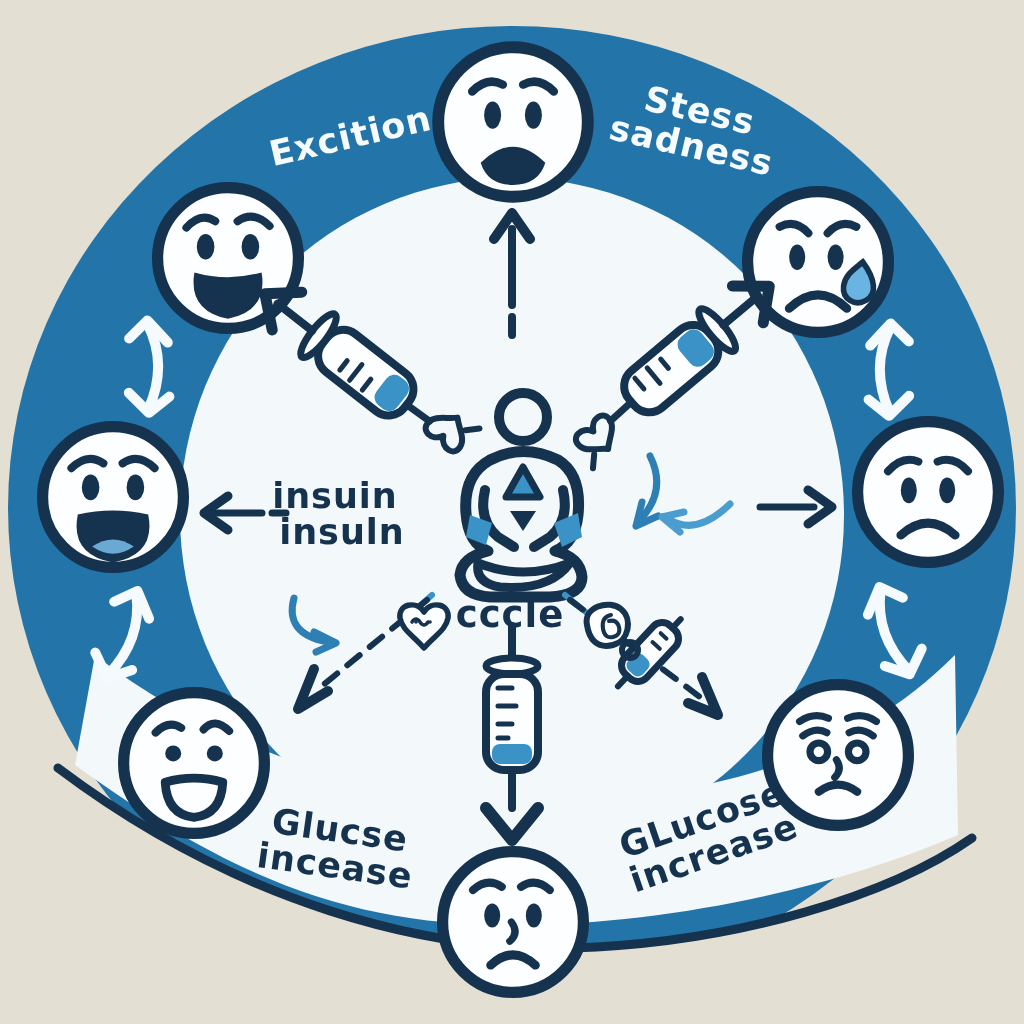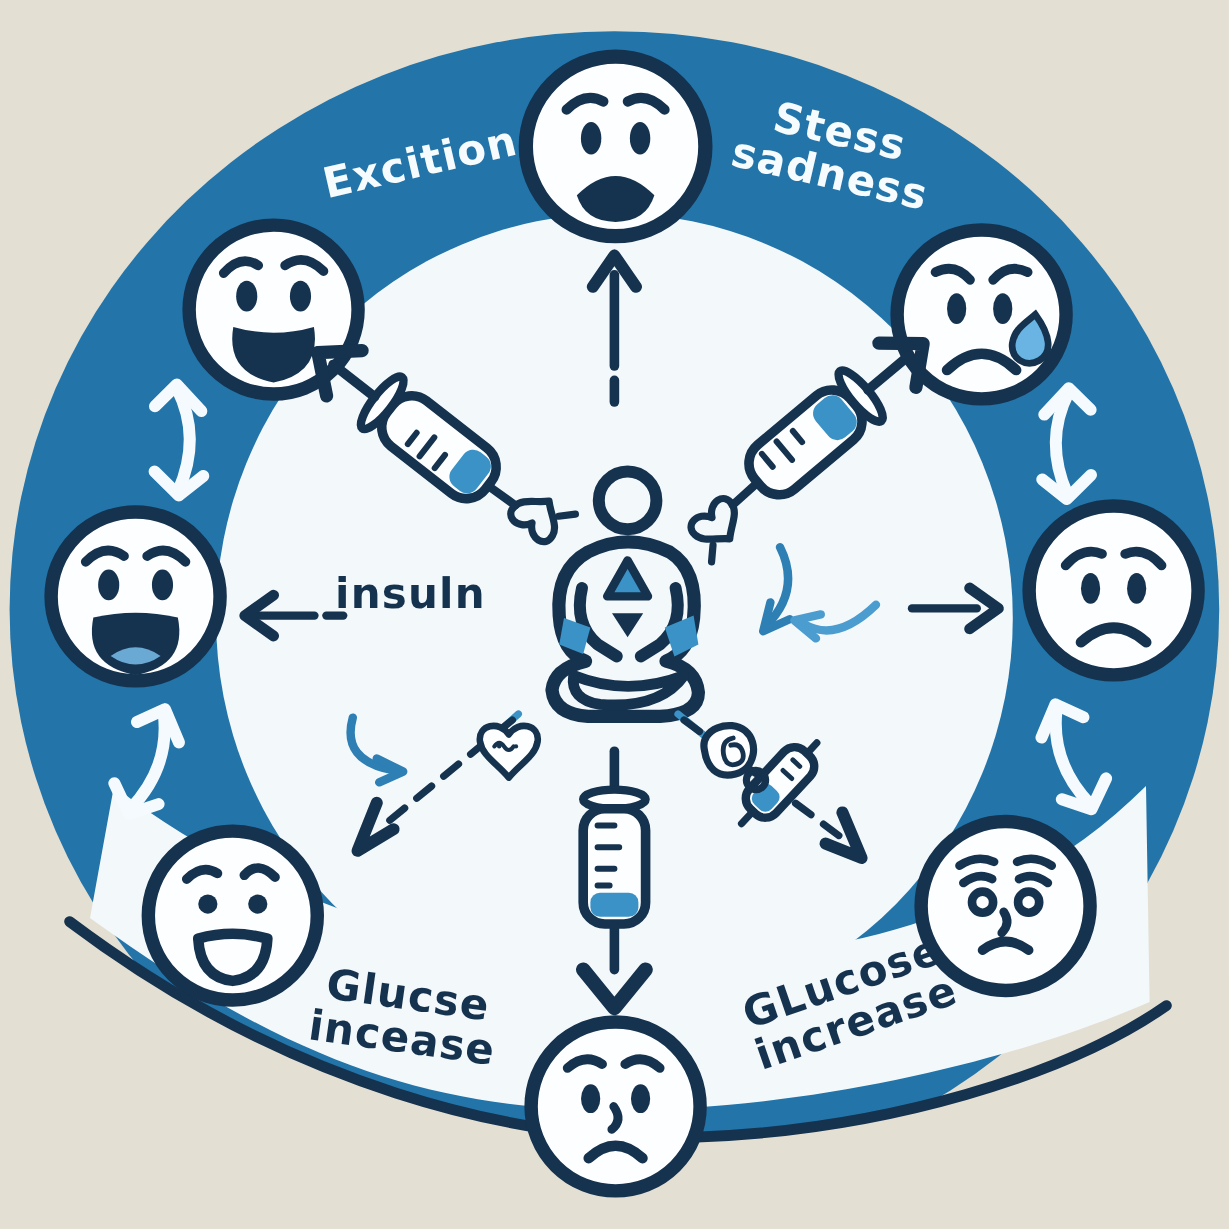--- a/index.html
+++ b/index.html
@@ -29,23 +29,25 @@
 
   <div class="abs label label-white" style="left:248px;top:118px;width:205px;transform:rotate(-13deg)">Excition</div>
 
   <div class="abs" style="left:588px;top:92px;width:215px;transform:rotate(13deg)">
     <div class="label label-white">Stess</div>
     <div class="label label-white">sadness</div>
   </div>
 
 
   <div class="abs" style="left:255px;top:478px;width:160px">
+    <div class="label label-navy">insuin</div>
     <div class="label label-navy" style="padding-left:14px">insuln</div>
   </div>
 
+  <div class="abs label label-navy" style="left:435px;top:596px;width:150px;font-size:37px">cccle</div>
 
   <div class="abs" style="left:250px;top:812px;width:175px;transform:rotate(8deg)">
     <div class="label label-navy">Glucse</div>
     <div class="label label-navy">incease</div>
   </div>
 
   <div class="abs" style="left:598px;top:800px;width:220px;transform:rotate(-19deg)">
     <div class="label label-navy">GLucose</div>
     <div class="label label-navy">increase</div>
   </div>

